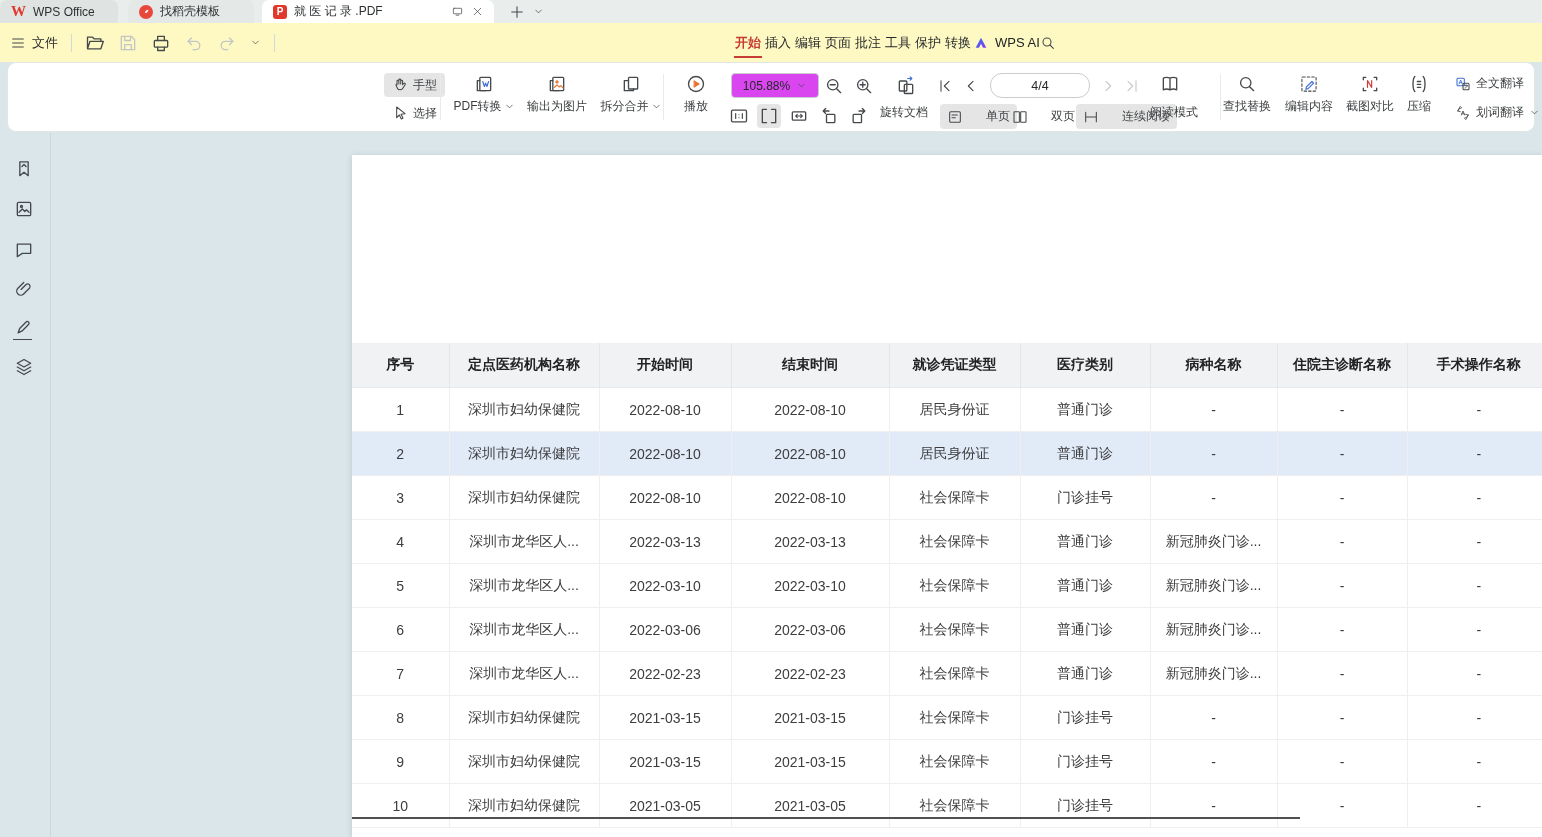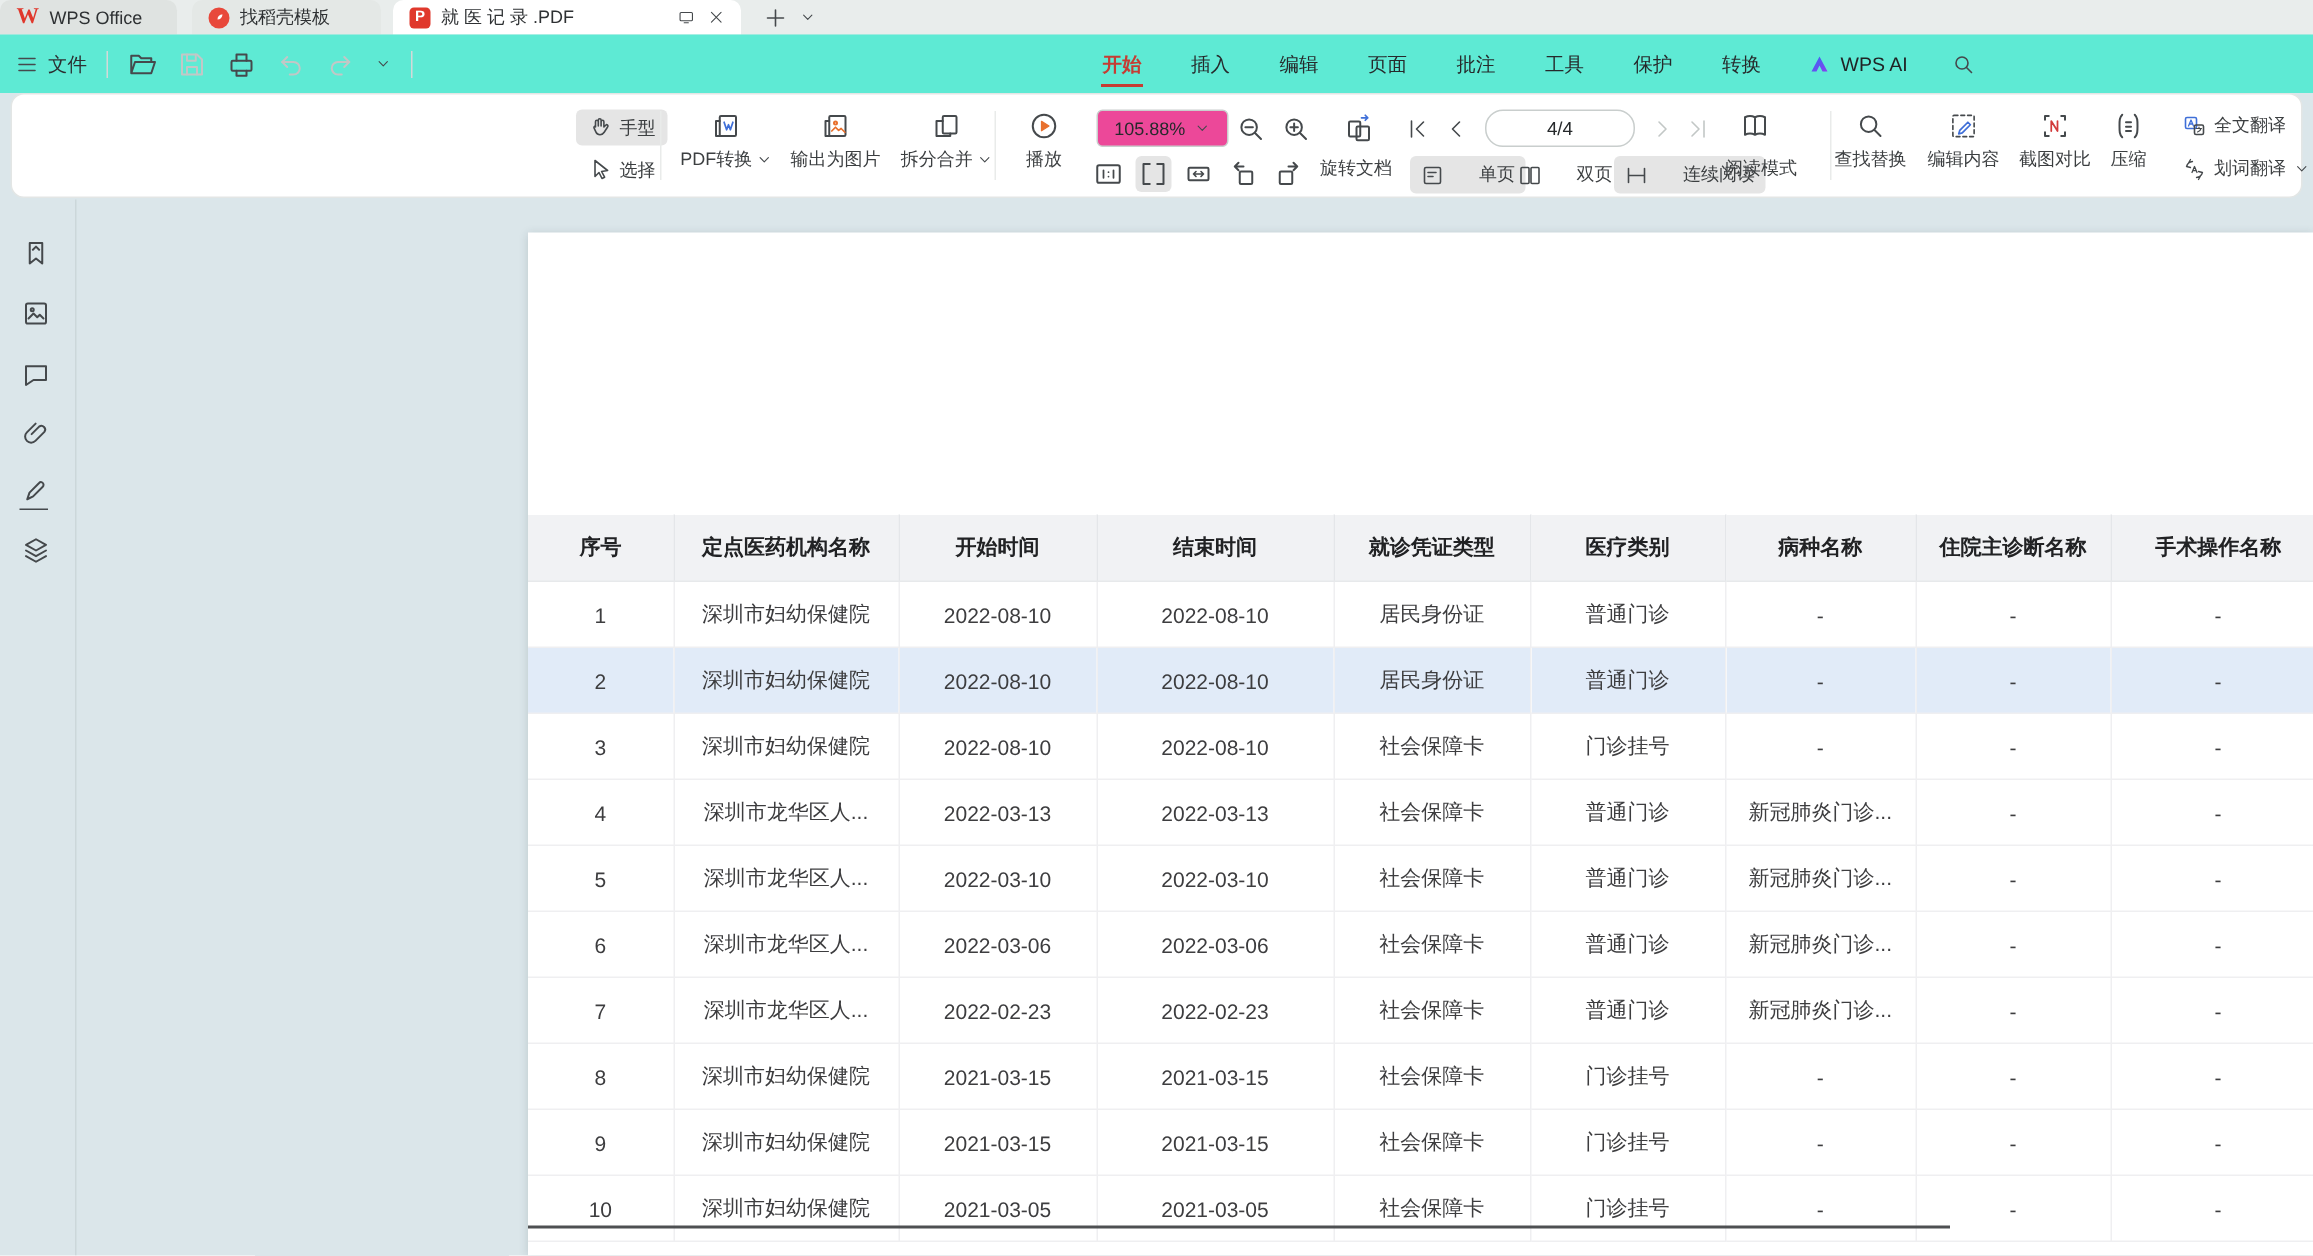--- a/index.html
+++ b/index.html
@@ -20,42 +20,42 @@
   .wlogo{color:#e0382c;font-weight:bold;font-size:15px;line-height:1;font-family:"Liberation Serif",serif}
   .docerball{width:14px;height:14px;border-radius:50%;background:#e8483b;display:flex;align-items:center;justify-content:center}
   .docerball svg{width:9px;height:9px}
   .docerball svg *{stroke:#fff;stroke-width:2}
   .pdfball{width:14px;height:14px;border-radius:3px;background:#e0382c;color:#fff;font-size:10px;font-weight:bold;
            display:flex;align-items:center;justify-content:center}
   .tab-right{margin-left:auto;display:flex;align-items:center;gap:9px}
   .newtab{margin-left:15px;display:flex;align-items:center}
   .tabchev{margin-left:8px;display:flex;align-items:center}
   
-  .menubar{position:absolute;left:0;top:23px;width:100%;height:39px;background:#5eead4}
+  .menubar{position:absolute;left:0;top:23px;width:100%;height:39px;background:#fef9c3}
   .qa{position:absolute;left:10px;top:0;height:39px;display:flex;align-items:center;gap:13px}
   .qa .lbl{font-size:13px;color:#2c2f31}
   .qsep{width:1px;height:18px;background:#d3d9d8}
-  .menus{position:absolute;left:733px;top:0;height:39px;display:flex;align-items:center;gap:29px;font-size:13px;color:#26292b}
+  .menus{position:absolute;left:733px;top:0;height:39px;display:flex;align-items:center;font-size:13px;color:#26292b}
   .menu-item{position:relative;padding:11px 2px;cursor:default}
   .menu-item.active{color:#c63c33;font-weight:bold}
   .menu-item.active::after{content:"";position:absolute;left:1px;right:1px;bottom:5px;height:2px;background:#c63c33}
   .ai{display:flex;align-items:center;gap:6px;font-size:13px;color:#202325}
   
   .ribbon{position:absolute;left:7px;top:62px;width:1528px;height:70px;background:#fff;
           border:1px solid #e3e6e5;border-radius:9px;box-sizing:border-box}
   .vsep{position:absolute;top:11px;height:46px;width:1px;background:#e9ebea}
   .vbtn{position:absolute;width:76px;display:flex;flex-direction:column;align-items:center;gap:4px;
         font-size:12px;color:#3c3f41;cursor:default}
   .vbtn .cap{display:flex;align-items:center;gap:2px;white-space:nowrap}
   .tool2{position:absolute;left:376px;display:flex;align-items:center;gap:5px;font-size:12px;color:#3c3f41;
          height:24px;padding:0 8px;border-radius:4px;white-space:nowrap}
   .on{background:#e5e5e5}
   .icobtn{position:absolute;width:24px;height:24px;display:flex;align-items:center;justify-content:center;border-radius:4px}
   .zoombox{position:absolute;left:723px;top:10px;width:88px;height:25px;border:1px solid #c9cecd;border-radius:4px;
-           box-sizing:border-box;display:flex;align-items:center;justify-content:center;gap:6px;font-size:12px;color:#26292b;background:#ec4899}
+           box-sizing:border-box;display:flex;align-items:center;justify-content:center;gap:6px;font-size:12px;color:#26292b;background:#d946ef}
   .pagebox{position:absolute;left:982px;top:10px;width:100px;height:25px;border:1px solid #c9cecd;border-radius:12px;
            box-sizing:border-box;display:flex;align-items:center;justify-content:center;font-size:12.5px;color:#26292b;background:#fff}
   .hbtn{position:absolute;top:41px;height:25px;display:flex;align-items:center;gap:23px;padding:0 7px;
         font-size:12px;color:#3c3f41;border-radius:4px;white-space:nowrap}
   .plainlbl{position:absolute;top:41px;height:25px;display:flex;font-size:12px;color:#3c3f41;white-space:nowrap}
   .transrow{position:absolute;left:1447px;display:flex;align-items:center;gap:5px;font-size:12px;color:#3c3f41;white-space:nowrap}
   
   .sidebar{position:absolute;left:0;top:133px;width:50px;height:704px;border-right:1px solid #ccd7da}
   .sbtn{position:absolute;left:12px;width:24px;height:24px;display:flex;align-items:center;justify-content:center}
   .pen-under{position:absolute;left:13px;top:206px;width:19px;height:0;border-bottom:1.6px solid #45494c}

